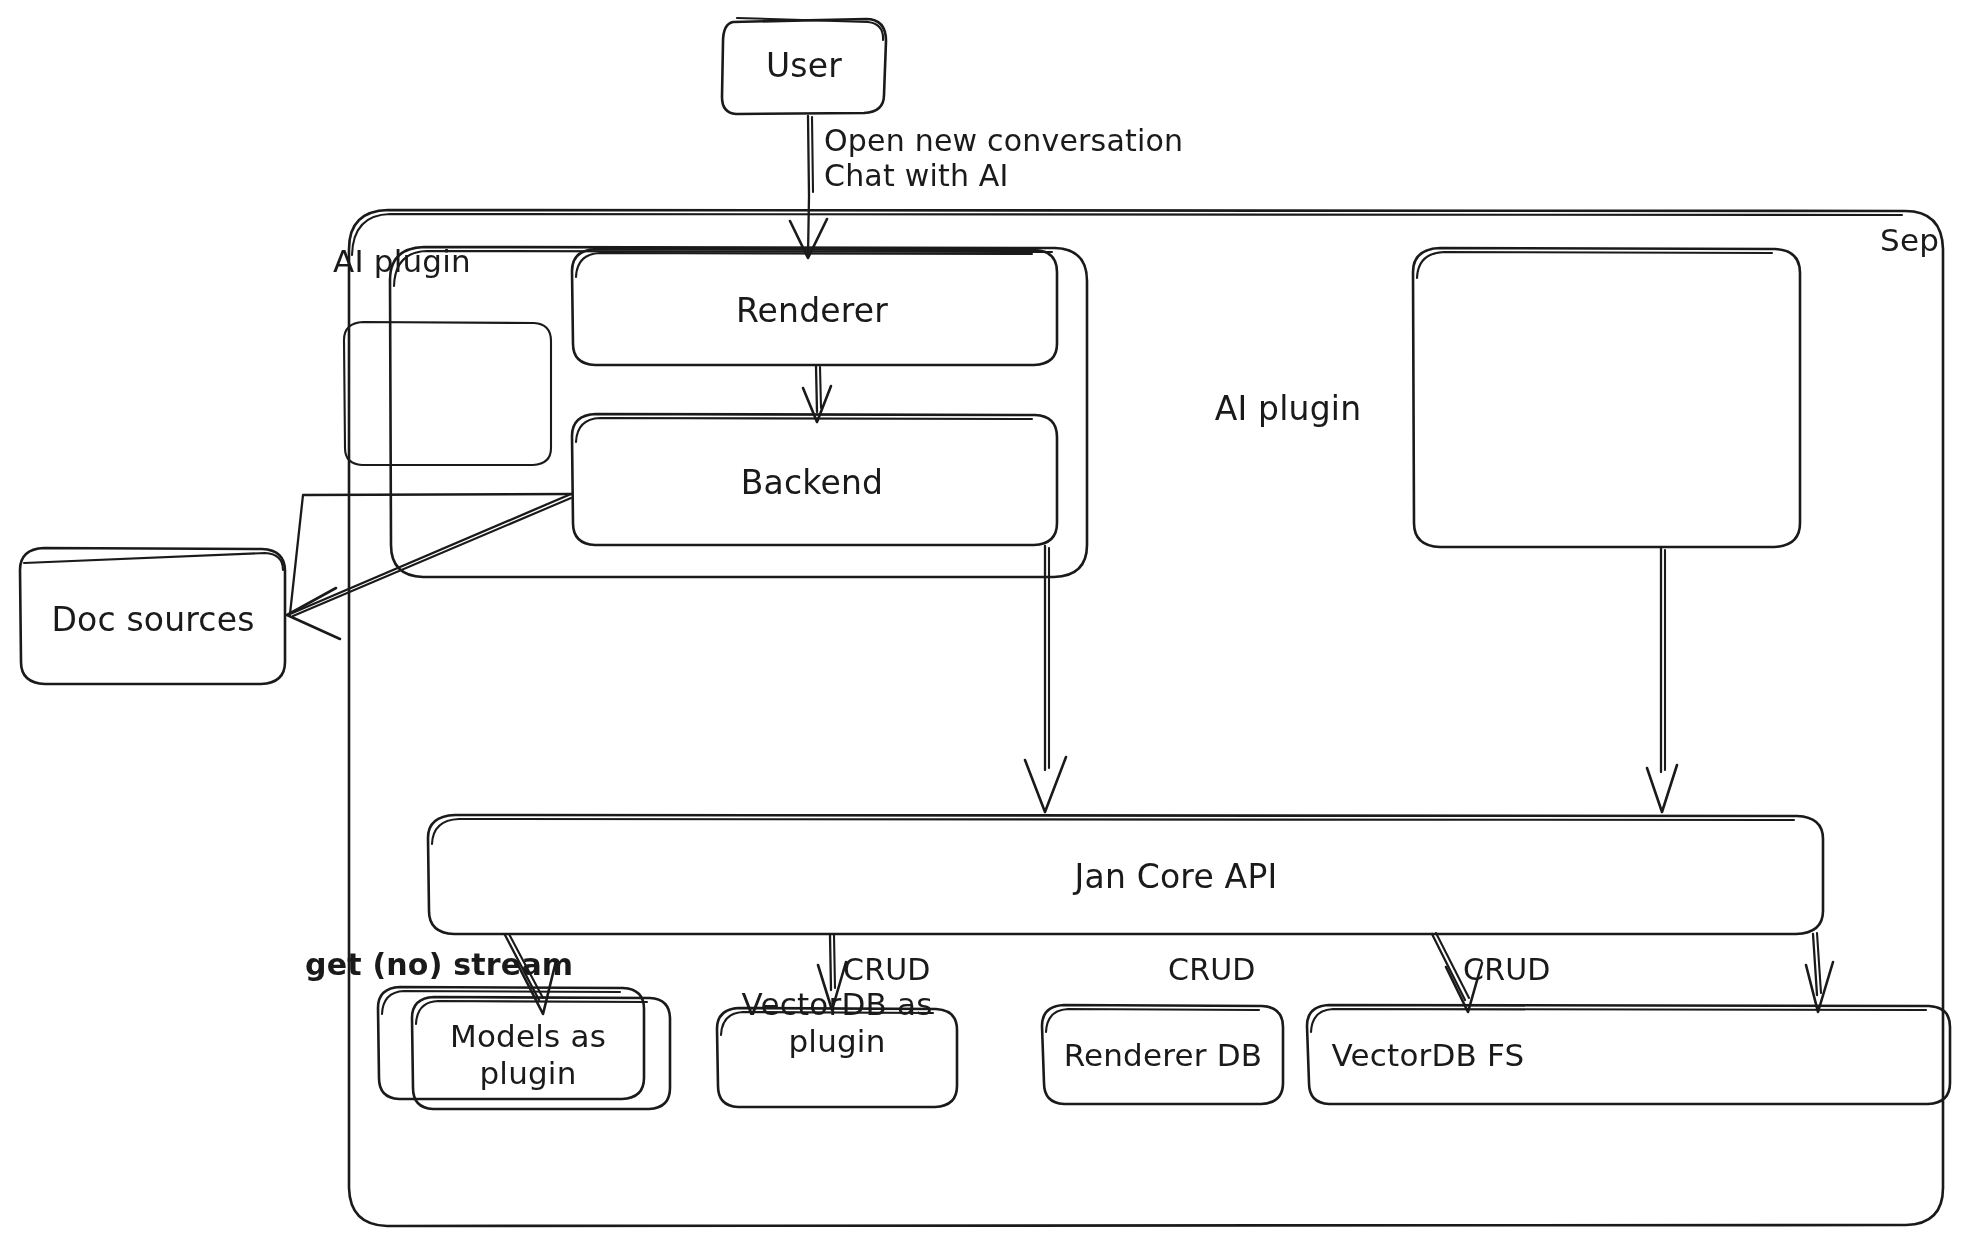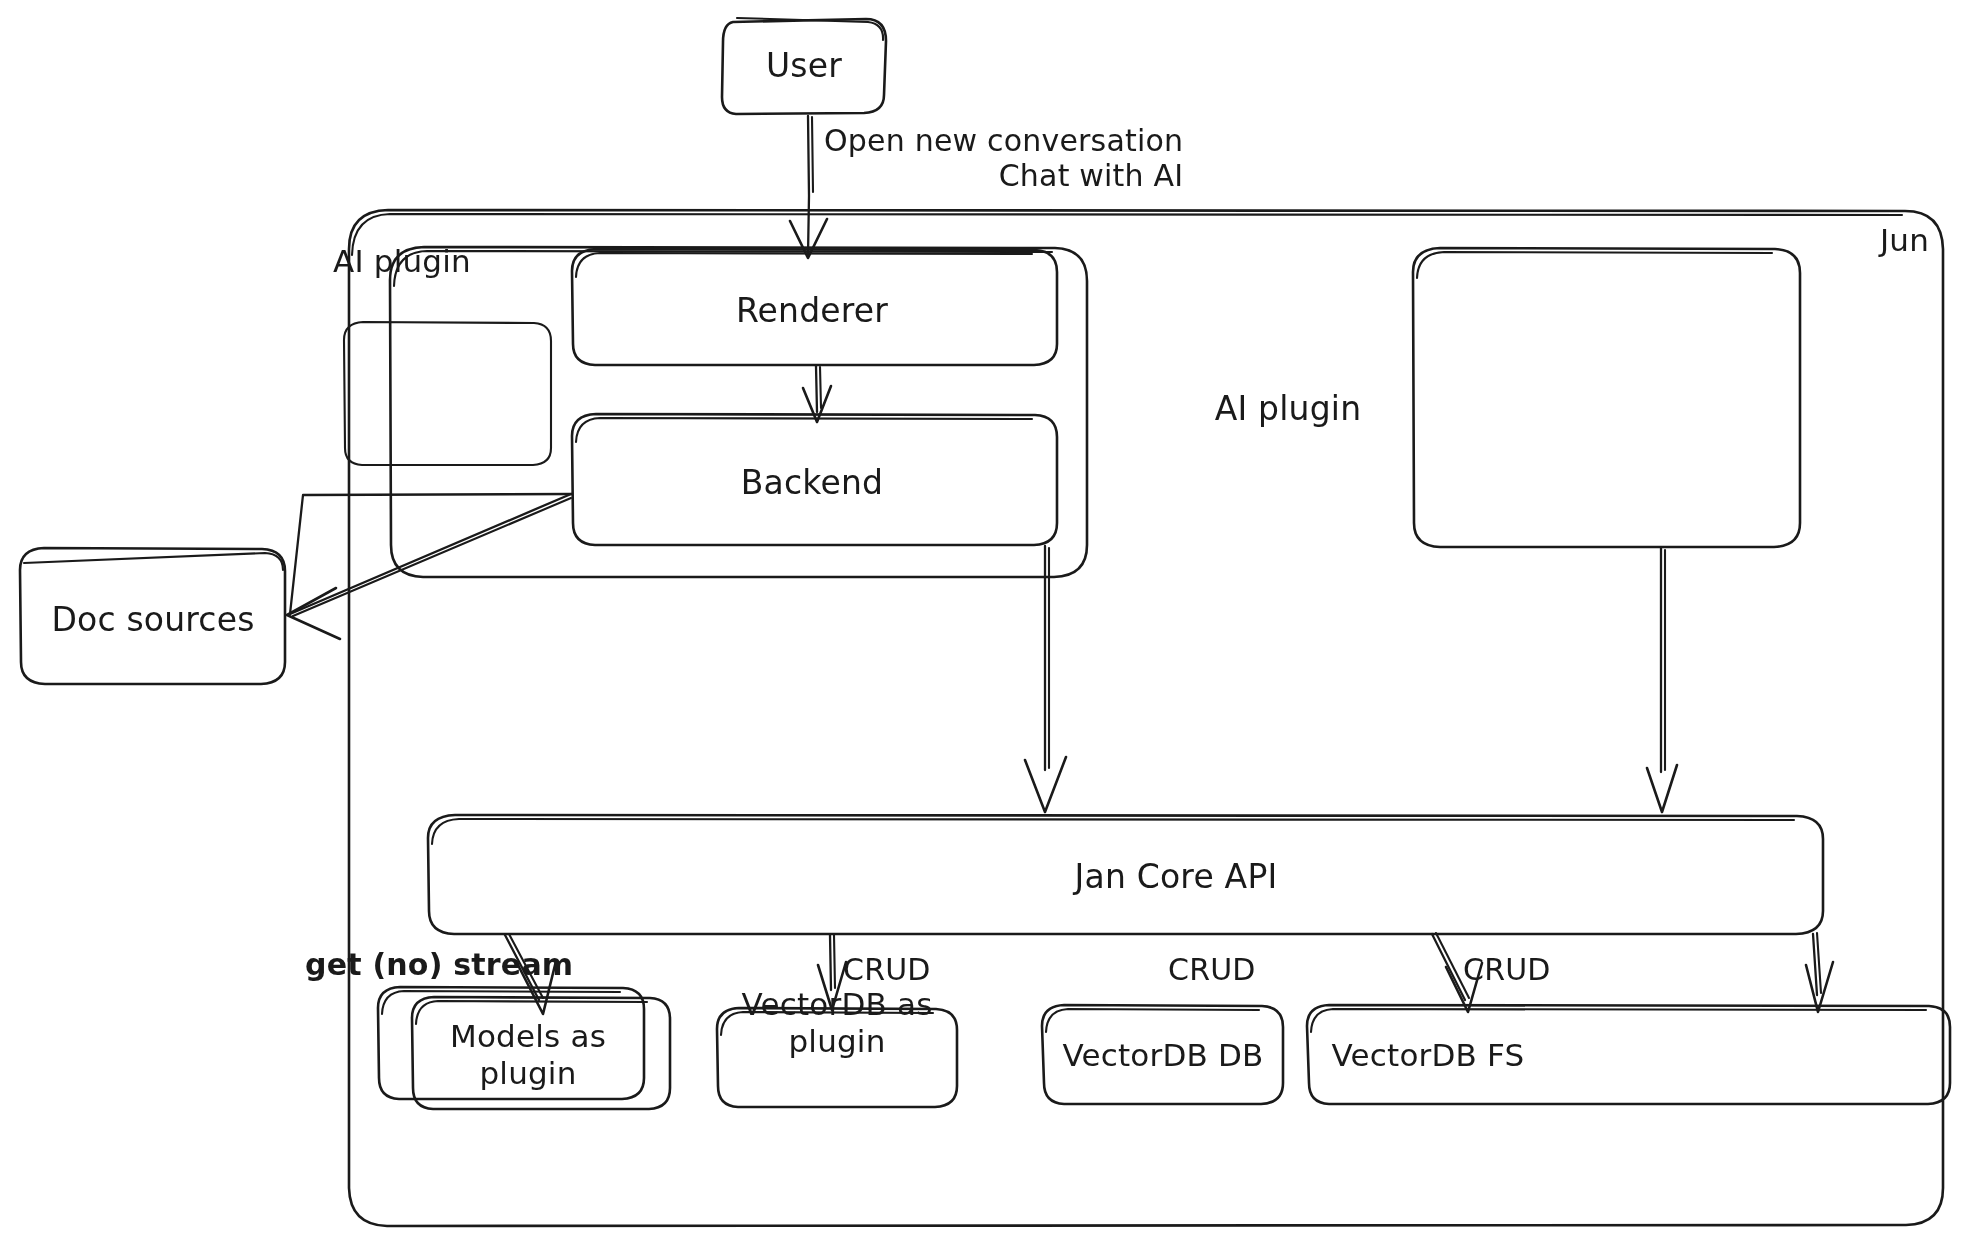--- a/index.html
+++ b/index.html
@@ -21,21 +21,20 @@
     width: 1981px;
     height: 1246px;
   }
   .lbl {
     position: absolute;
     color: #1a1a1a;
     font-family: "DejaVu Sans", sans-serif;
     white-space: pre;
     line-height: 1.18;
     letter-spacing: 0.2px;
-    text-align: right;
   }
   .lbl.center {
     text-align: center;
     transform: translateX(-50%);
   }
   .node-title {
     font-size: 33px;
   }
   .group-title {
     font-size: 31px;
@@ -186,21 +185,21 @@
       <path class="s2" d="M1311 1032 Q1312 1010 1333 1009 L1926 1010"></path>
     </g>
 
   </svg>
 
   <div class="lbl node-title center" style="left:804px; top:47px;">User</div>
 
   <div class="lbl edge-label" style="left:824px; top:123px;">Open new conversation
 Chat with AI</div>
 
-  <div class="lbl group-title" style="left:1880px; top:222px;">Jun</div>
+  <div class="lbl group-title" style="left:1880px; top:222px;">Sep</div>
 
   <div class="lbl group-title" style="left:333px; top:243px;">AI plugin</div>
 
   <div class="lbl node-title center" style="left:812px; top:292px;">Renderer</div>
 
   <div class="lbl node-title center" style="left:812px; top:464px;">Backend</div>
 
   <div class="lbl node-title center" style="left:1288px; top:390px;">AI plugin</div>
 
 
@@ -215,17 +214,17 @@
   <div class="lbl edge-label" style="left:1168px; top:952px;">CRUD</div>
 
   <div class="lbl edge-label" style="left:1463px; top:952px;">CRUD</div>
 
   <div class="lbl small-node center" style="left:528px; top:1018px;">Models as
 plugin</div>
 
   <div class="lbl small-node center" style="left:837px; top:986px;">VectorDB as
 plugin</div>
 
-  <div class="lbl small-node center" style="left:1163px; top:1037px;">VectorDB DB</div>
+  <div class="lbl small-node center" style="left:1163px; top:1037px;">Renderer DB</div>
 
   <div class="lbl small-node center" style="left:1428px; top:1037px;">VectorDB FS</div>
 
 </div>
 
 </body></html>

